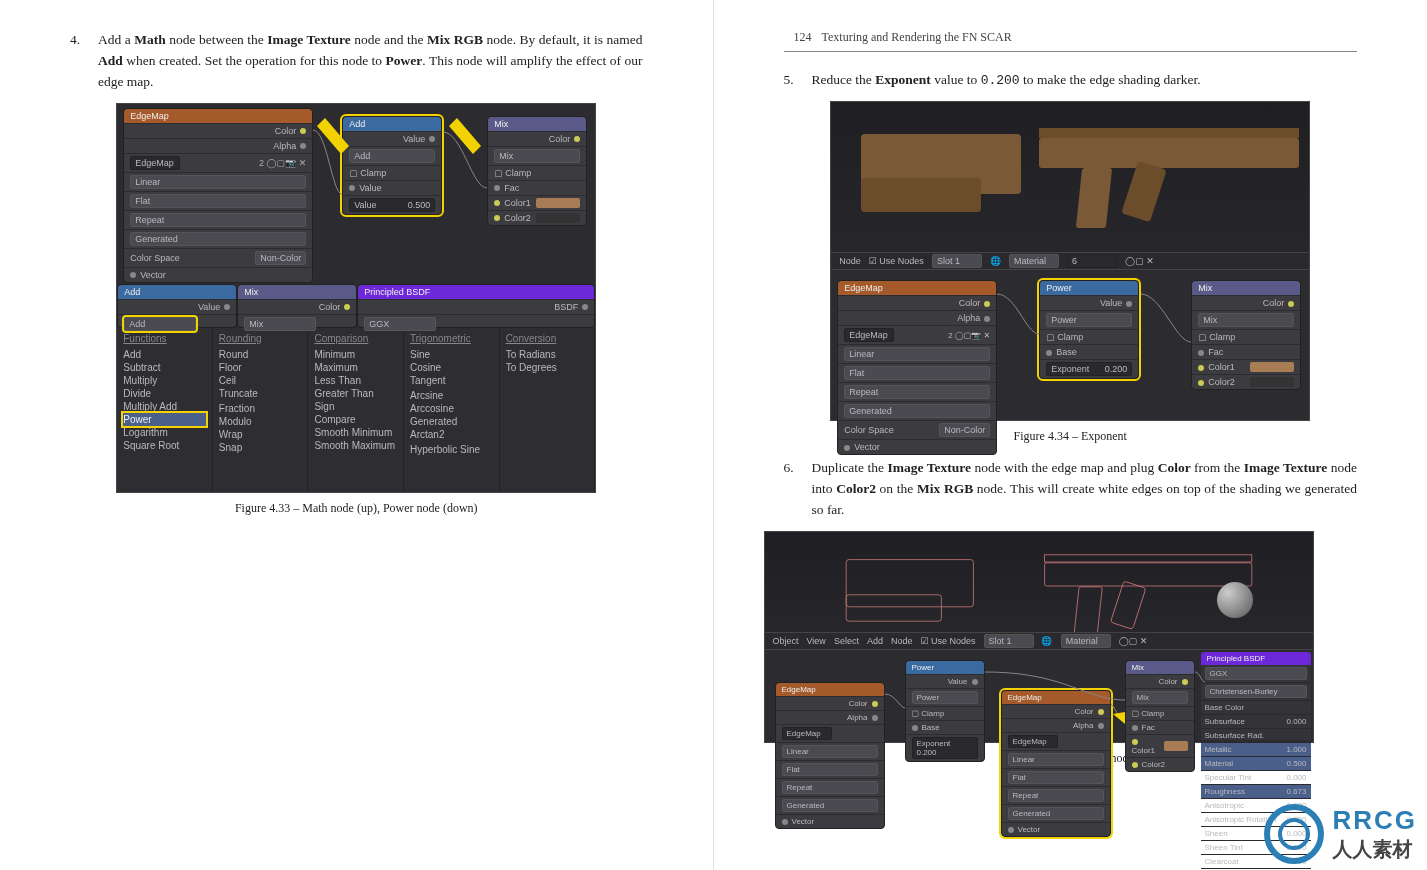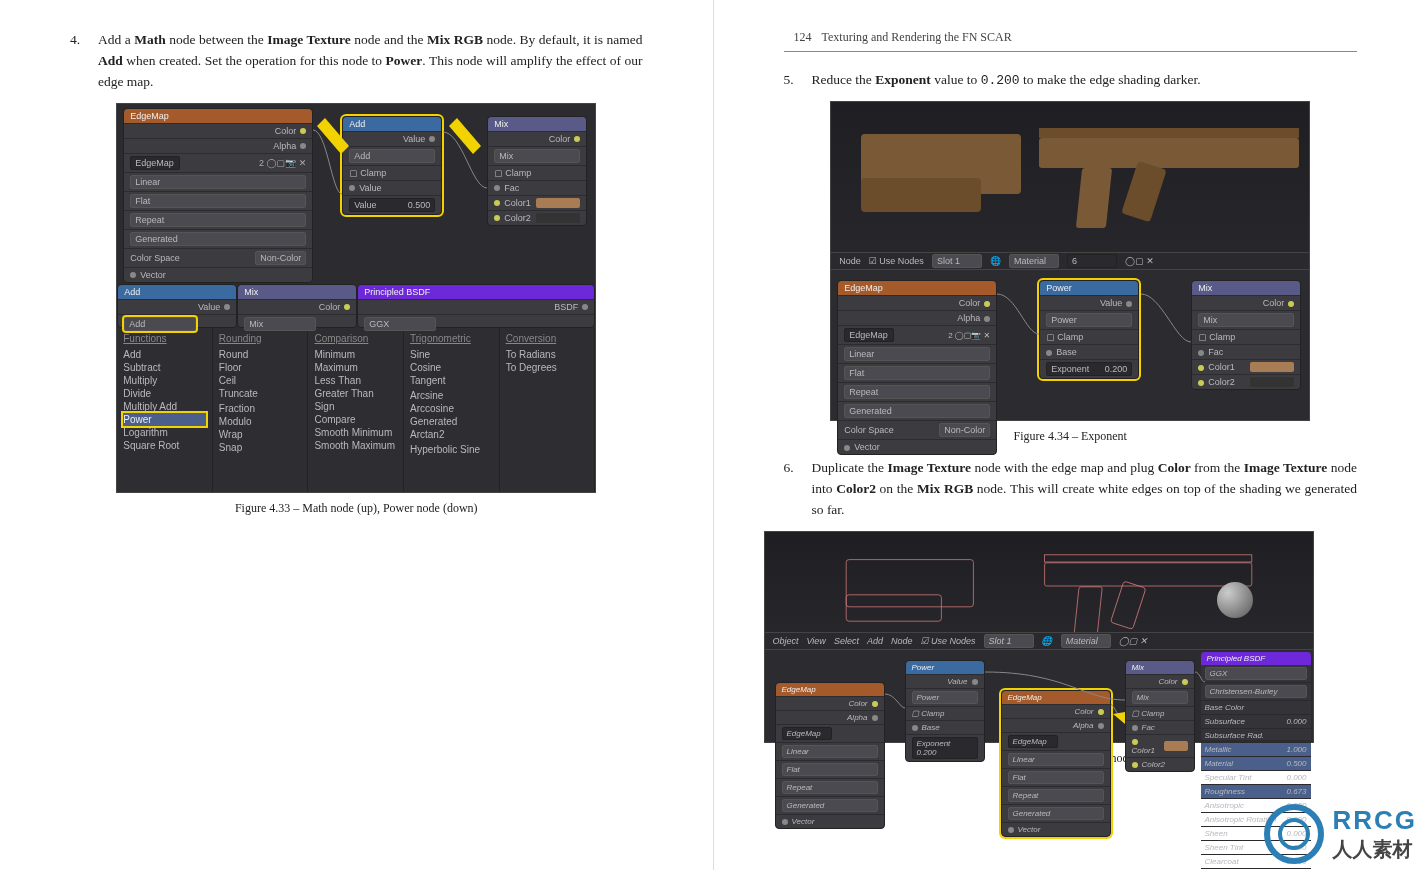--- a/index.html
+++ b/index.html
@@ -15,21 +15,21 @@
   ol.steps > li { display: flex; gap: 12px; font-size: 13.5px; line-height: 1.55; margin-bottom: 10px; text-align: justify; }
   ol.steps > li .num { flex: 0 0 16px; }
   b { font-weight: bold; }
   code { font-family: 'Courier New', monospace; font-size: 13px; }
   .fig-caption { text-align: center; font-size: 12px; margin: 8px 0 14px 0; }
 
   
   .figure { background: #2b2b30; color: #b9b9bd; font-family: 'Segoe UI', Arial, sans-serif; font-size: 10px; margin: 6px auto 0 auto; position: relative; border: 1px solid #444; }
   .fig-433 { width: 480px; height: 390px; }
   .fig-434 { width: 480px; height: 320px; }
-  .fig-435 { width: 550px; height: 212px; font-style: italic; }
+  .fig-435 { width: 550px; height: 212px; }
 
   
   .node { position: absolute; background: #3b3b40; border: 1px solid #222; border-radius: 4px; font-size: 9px; }
   .node.hl { outline: 2px solid #f2d200; }
   .node-hd { padding: 2px 6px; color: #eee; border-radius: 4px 4px 0 0; }
   .hd-orange { background: #a45a2a; }
   .hd-blue   { background: #3a6aa0; }
   .hd-purple { background: #5a5a88; }
   .hd-green  { background: #6d28d9; }
   .nrow { display: flex; justify-content: space-between; align-items: center; padding: 2px 6px; border-top: 1px solid #2c2c30; }

